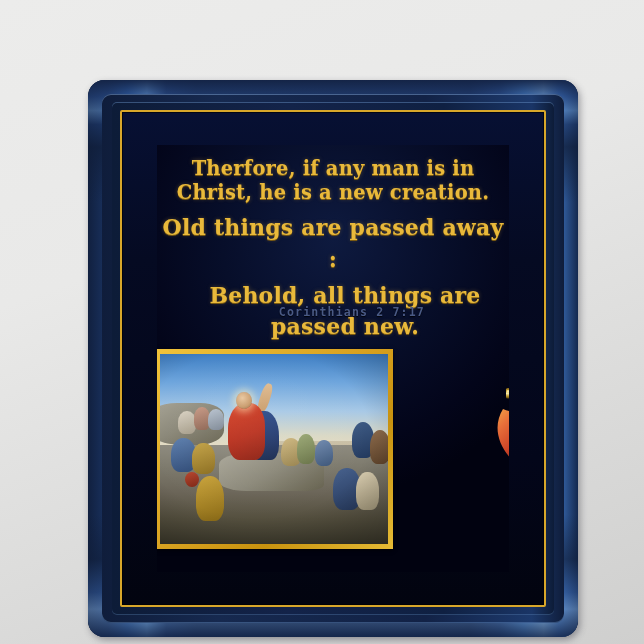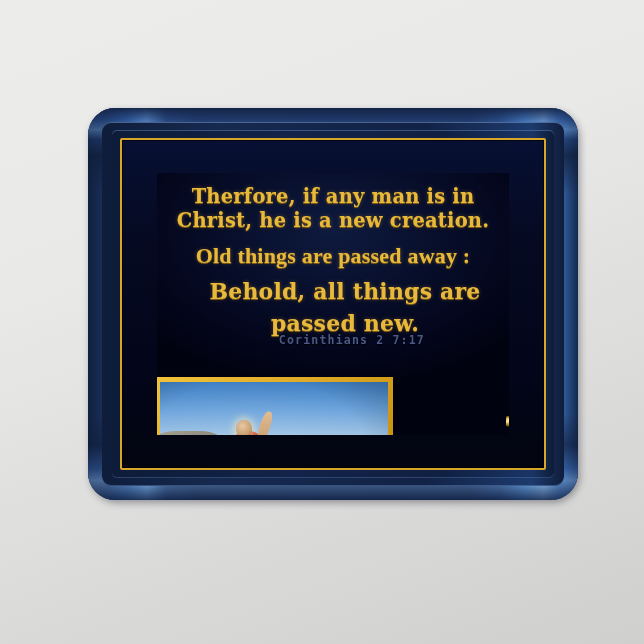--- a/index.html
+++ b/index.html
@@ -12,24 +12,24 @@
   body {
     font-family: "Liberation Serif", serif;
     background: linear-gradient(160deg, #ececeb 0%, #e9e9e8 35%, #d9d9d8 75%, #cfcfce 100%);
     position: relative;
   }
 
   
   #poster {
     position: absolute;
     left: 88px;
-    top: 108px;
+    top: 80px;
     width: 490px;
-    height: 392px;
-    border-radius: 27px;
+    height: 557px;
+    border-radius: 16px;
     box-shadow: 2px 3px 7px rgba(60,60,70,0.45);
     overflow: hidden;
     background: #0c1b3a;
   }
 
   
   .bevel-a {
     position: absolute;
     inset: 0;
     border-radius: 16px;
@@ -109,21 +109,21 @@
     text-align: center;
     color: #e9b93b;
     font-family: "DejaVu Serif", "Liberation Serif", serif;
     font-weight: bold;
     letter-spacing: 0.2px;
     text-shadow:
       0 1px 0 #7a5a12,
       0 0 4px rgba(232,176,60,0.35);
   }
   .line1 { font-size: 19.5px; line-height: 1.25; }
-  .line2 { font-size: 22px; line-height: 1.45; margin-top: 6px; font-family: Liberation Serif, serif; }
+  .line2 { font-size: 22px; line-height: 1.45; margin-top: 6px; }
   .line3 { font-size: 22px; line-height: 1.45; margin-top: 4px; padding-left: 24px; }
 
   .citation {
     position: absolute;
     top: 160px;
     right: 84px;
     color: #4a5a85;
     font-family: "DejaVu Sans Mono", "Liberation Mono", monospace;
     font-size: 11.5px;
     font-weight: bold;

